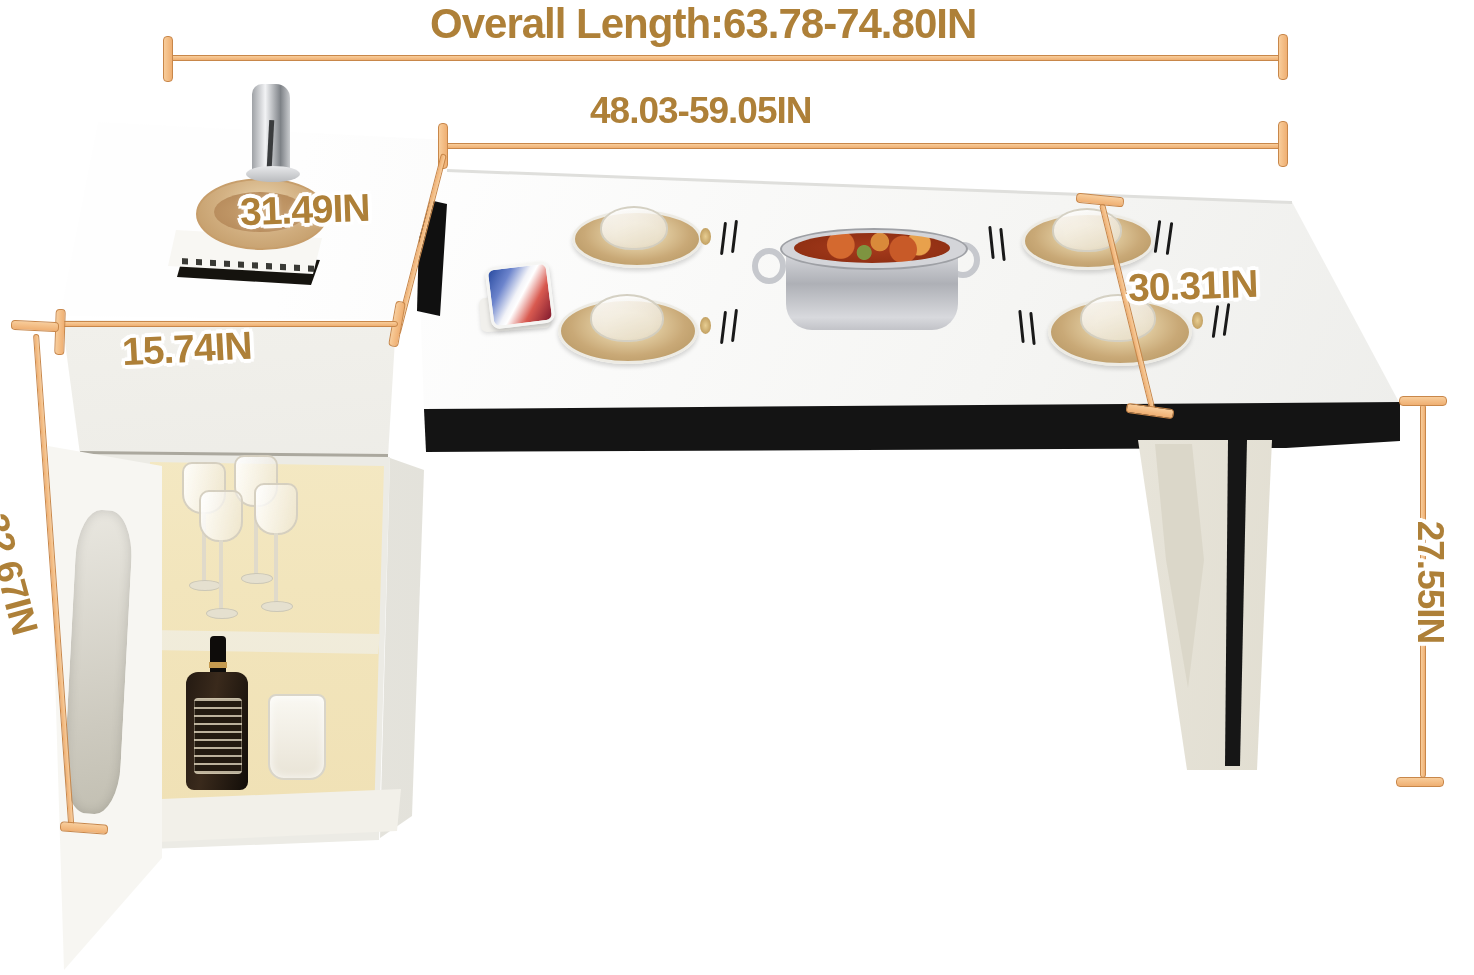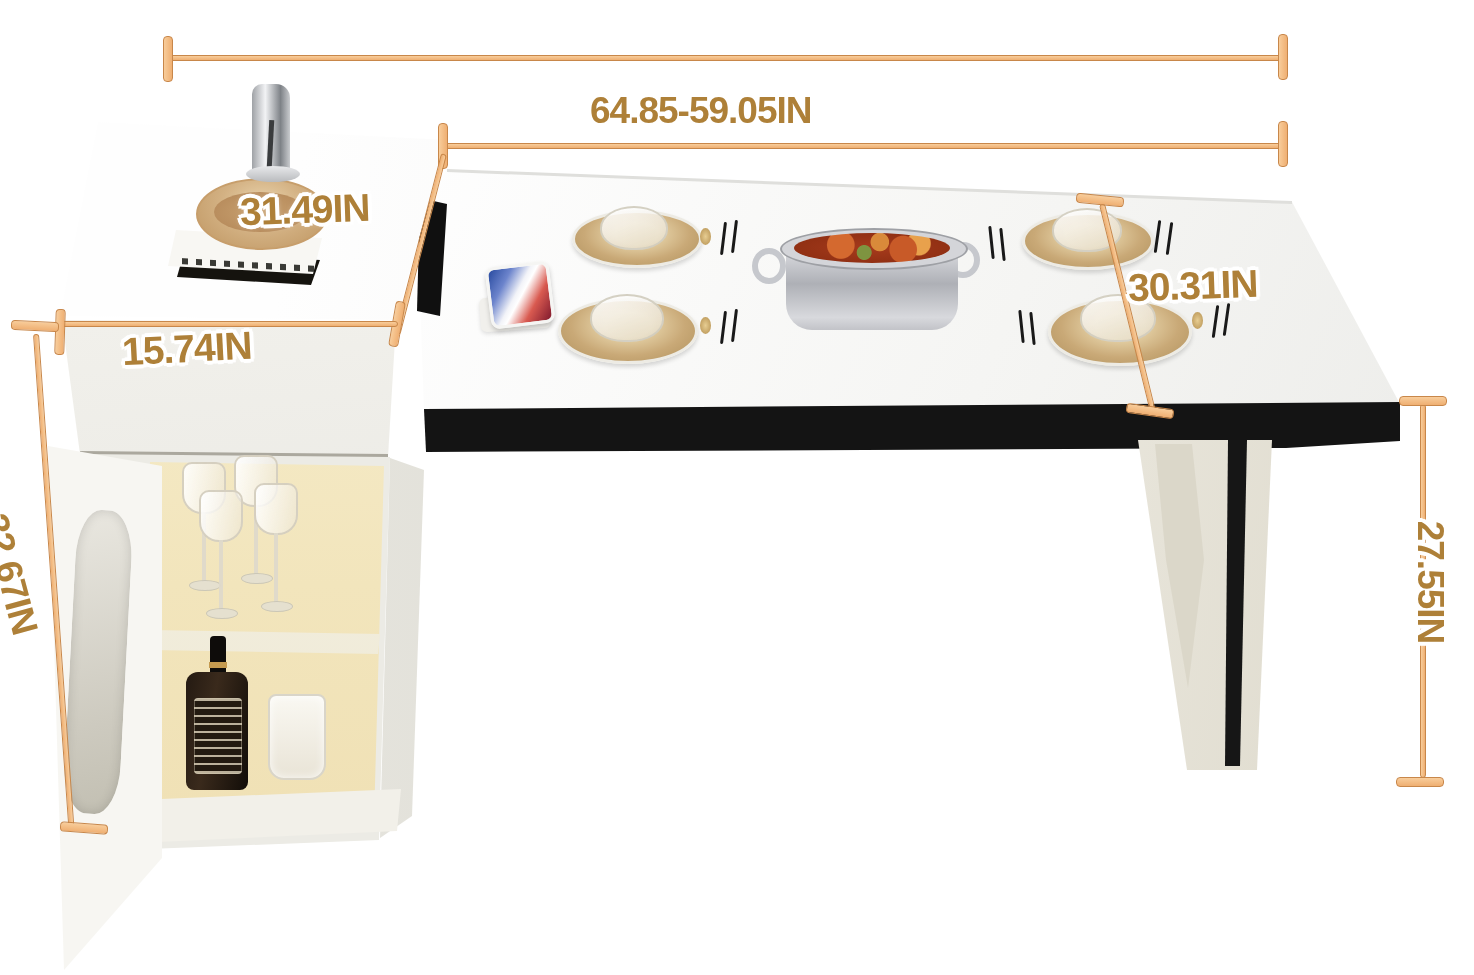--- a/index.html
+++ b/index.html
@@ -204,20 +204,21 @@
   <div class="capH" style="left:1126px;top:406px;transform:rotate(8deg);"></div>
 
   <div class="dl" style="left:36px;top:331px;width:495px;transform:rotate(85.9deg);"></div>
   <div class="capH" style="left:11px;top:321px;transform:rotate(3deg);"></div>
   <div class="capH" style="left:60px;top:823px;transform:rotate(4deg);"></div>
 
   <div class="dlv" style="left:1420px;top:404px;height:372px;"></div>
   <div class="capH" style="left:1399px;top:396px;"></div>
   <div class="capH" style="left:1396px;top:777px;"></div>
 
-  <div class="anno" style="left:590px;top:90px;font-size:37px;">64.85-59.05IN</div>
+  <div class="anno" style="left:430px;top:0;font-size:42px;">Overall Length:63.78-74.80IN</div>
+  <div class="anno" style="left:590px;top:90px;font-size:37px;">48.03-59.05IN</div>
   <div class="anno" style="left:240px;top:188px;font-size:39px;transform:rotate(-2deg);">31.49IN</div>
   <div class="anno" style="left:122px;top:327px;font-size:39px;transform:rotate(-3deg);">15.74IN</div>
   <div class="anno" style="left:1128px;top:264px;font-size:39px;transform:rotate(-2deg);">30.31IN</div>
   <div class="anno" style="left:-52px;top:553px;font-size:37px;transform:rotate(75deg);">32.67IN</div>
   <div class="anno" style="left:1369px;top:561px;font-size:37px;transform:rotate(90deg);">27.55IN</div>
 
 </div>
 
 </body></html>

